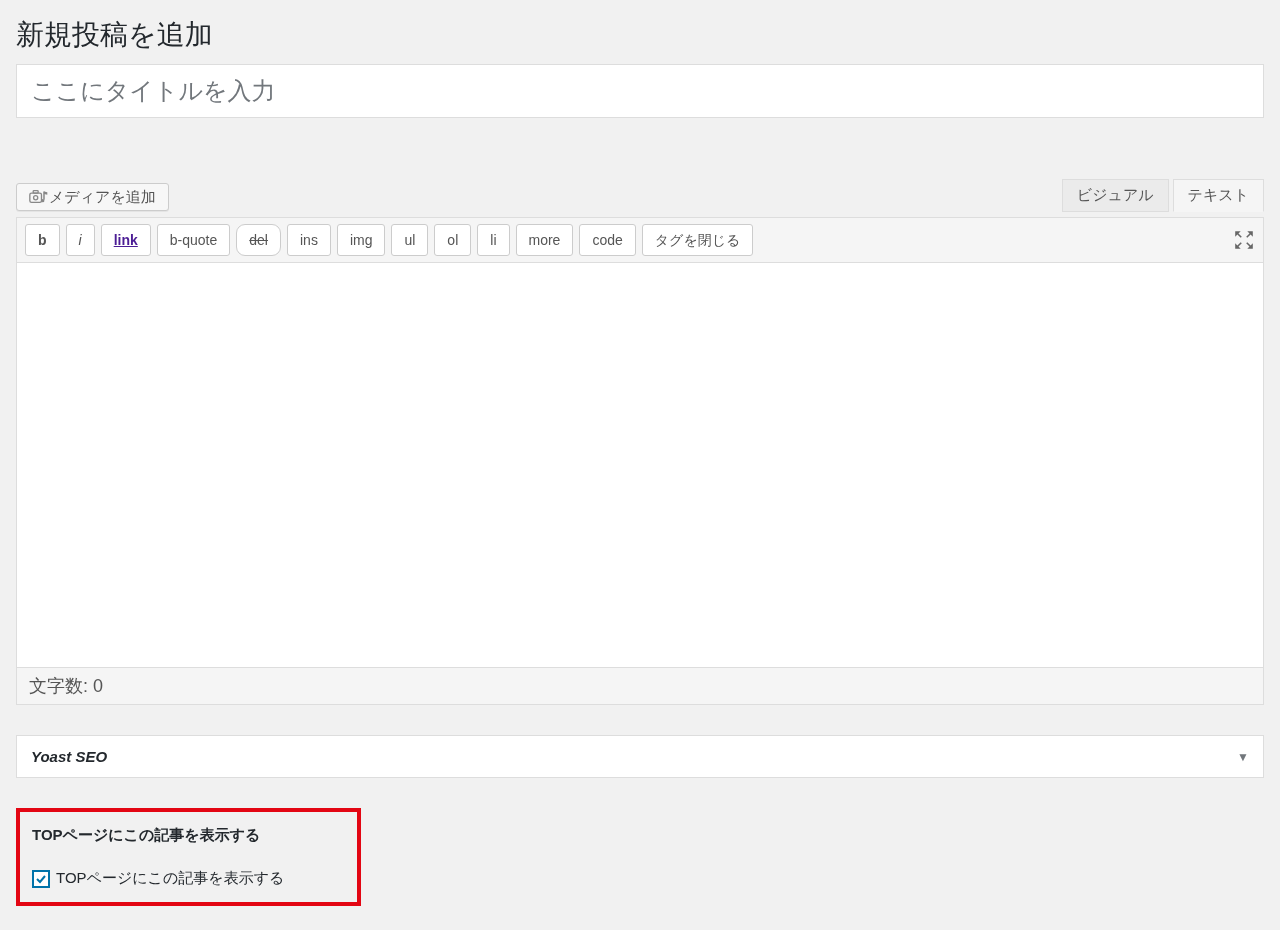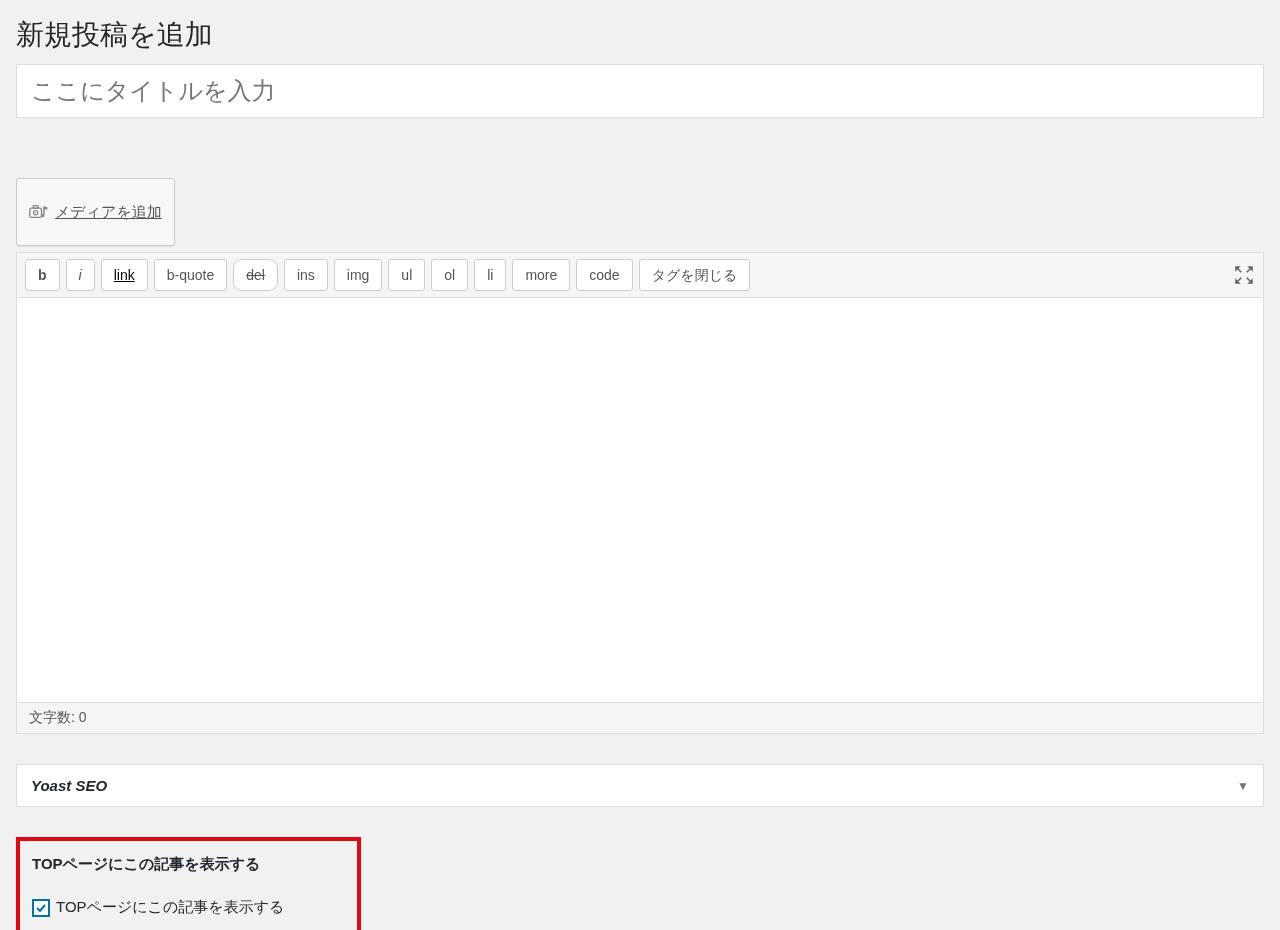--- a/index.html
+++ b/index.html
@@ -30,31 +30,29 @@
   .spacer { height: 60px; }
   .media-row {
     display: flex;
     justify-content: space-between;
     align-items: flex-end;
     margin-bottom: 6px;
   }
   .media-btn {
     display: inline-flex;
     align-items: center;
-    gap: 6px;
     background: #f7f7f7;
     border: 1px solid #ccc;
     border-radius: 3px;
-    padding: 20px 12px;
+    padding: 0 12px;
     font-size: 15px;
     color: #555;
     cursor: pointer;
     line-height: 26px;
     box-shadow: 0 1px 0 rgba(0,0,0,0.05);
-    text-decoration: underline;
   }
   .media-icon {
     width: 20px; height: 18px; display:inline-block;
   }
   .tabs {
     display: flex;
     border-bottom: 0;
   }
   .tab {
     padding: 6px 14px;
@@ -90,21 +88,21 @@
     border: 1px solid #ccc;
     border-radius: 3px;
     padding: 4px 12px;
     font-size: 14px;
     color: #555;
     cursor: pointer;
     line-height: 22px;
   }
   .tb-btn.bold { font-weight: bold; }
   .tb-btn.italic { font-style: italic; }
-  .tb-btn.underline { text-decoration: underline; color: #000000; }
+  .tb-btn.underline { text-decoration: underline; color: #4c1d95; font-weight: bold; }
   .tb-btn.strike { text-decoration: line-through; border-radius: 9px; }
   .fullscreen-icon {
     margin-left: auto;
     width: 22px; height: 22px;
     cursor: pointer;
     color: #777;
     display:flex; align-items:center; justify-content:center;
   }
   .editor-area {
     width: 100%;
@@ -114,21 +112,21 @@
     outline: none;
     padding: 10px;
     font-family: Consolas, Monaco, monospace;
     font-size: 14px;
     background: #fff;
   }
   .status-bar {
     background: #f5f5f5;
     border-top: 1px solid #ddd;
     padding: 6px 12px;
-    font-size: 14px;
+    font-size: 18px;
     color: #555;
   }
   .postbox {
     background: #fff;
     border: 1px solid #ddd;
     margin-top: 30px;
   }
   .postbox-header {
     padding: 12px 14px;
     font-size: 15px;
@@ -193,20 +191,24 @@
         <circle cx="8" cy="10.5" r="2.5"></circle>
         <rect x="5" y="2" width="6" height="3" rx="1"></rect>
         <path d="M18 3 v10" stroke-width="1.8"></path>
         <circle cx="16.5" cy="14" r="2" fill="#888" stroke="none"></circle>
         <path d="M18 3 l4 1 v3 l-4 -1" fill="#888" stroke="none"></path>
       </svg>
     </span>
     <span>メディアを追加</span>
   </button>
 
+  <div class="tabs">
+    <div class="tab">ビジュアル</div>
+    <div class="tab active">テキスト</div>
+  </div>
 </div>
 
 <div class="editor-wrap">
   <div class="toolbar">
     <button class="tb-btn bold">b</button>
     <button class="tb-btn italic">i</button>
     <button class="tb-btn underline">link</button>
     <button class="tb-btn">b-quote</button>
     <button class="tb-btn strike">del</button>
     <button class="tb-btn">ins</button>

